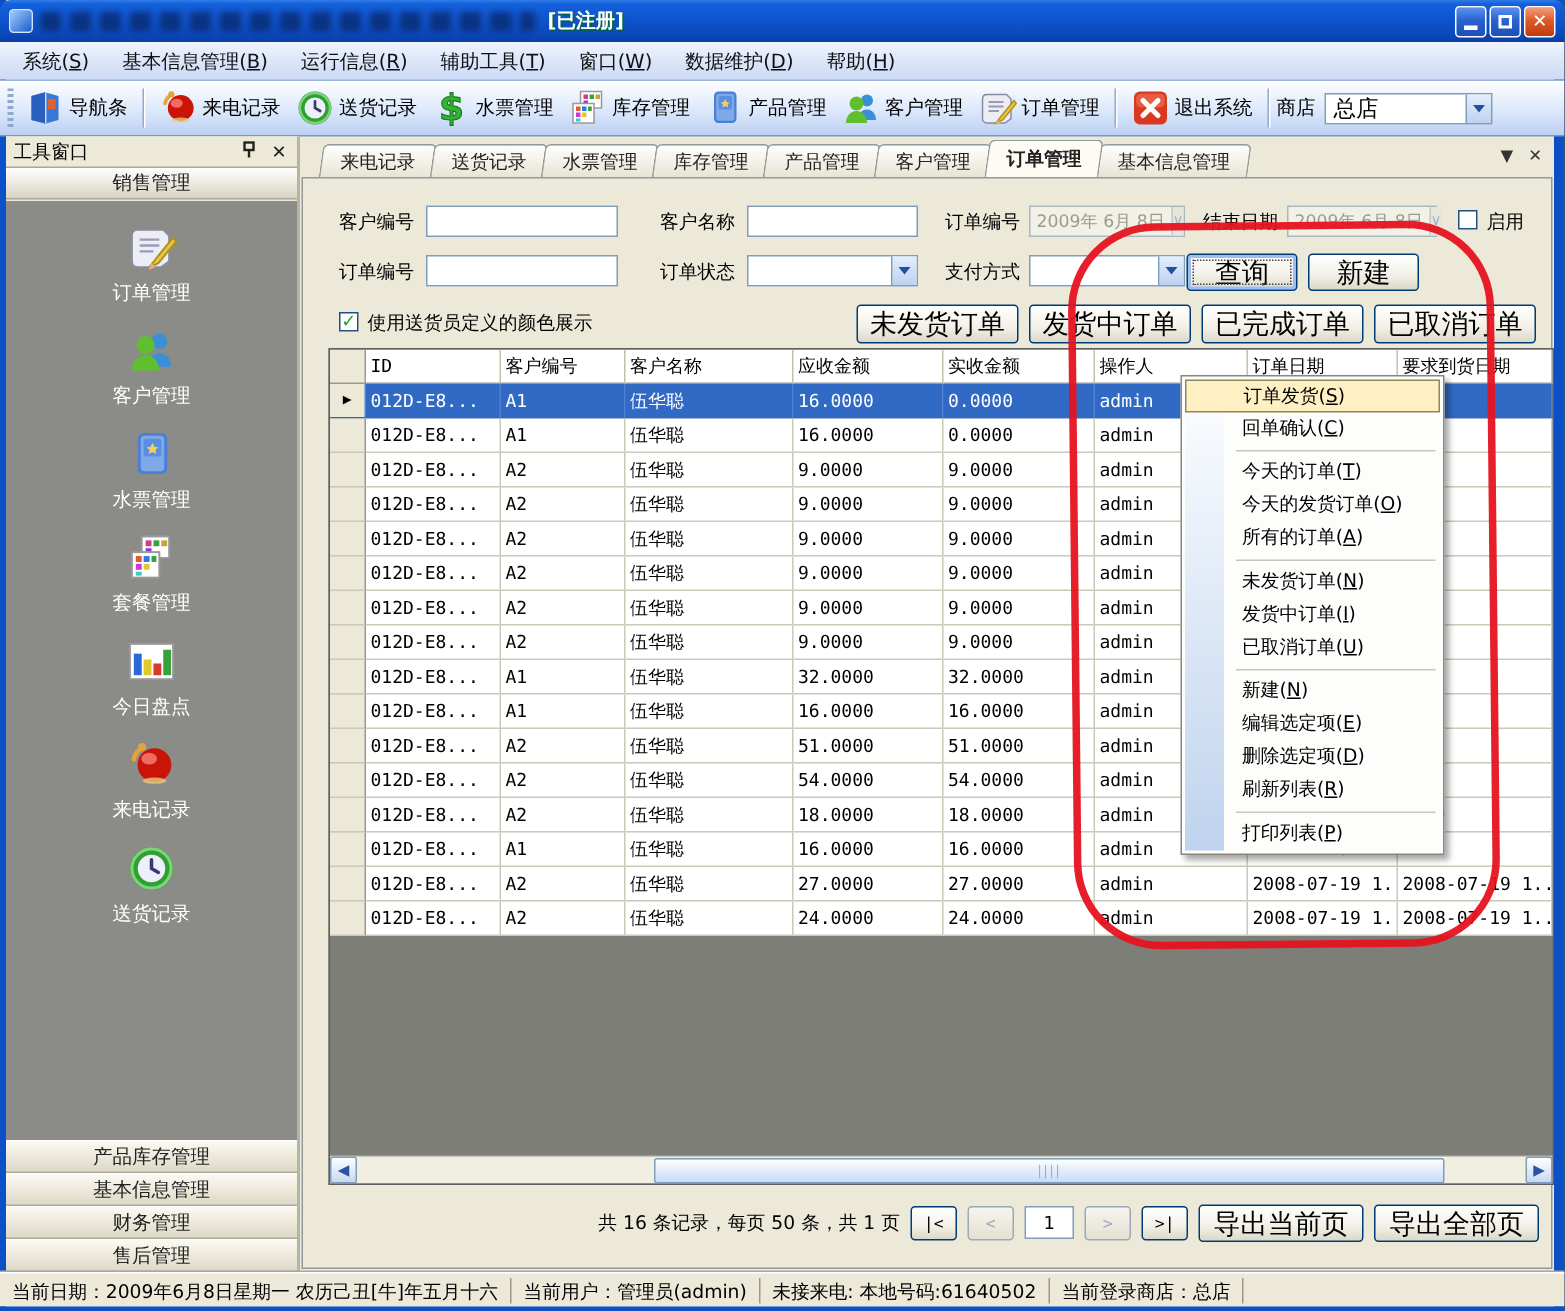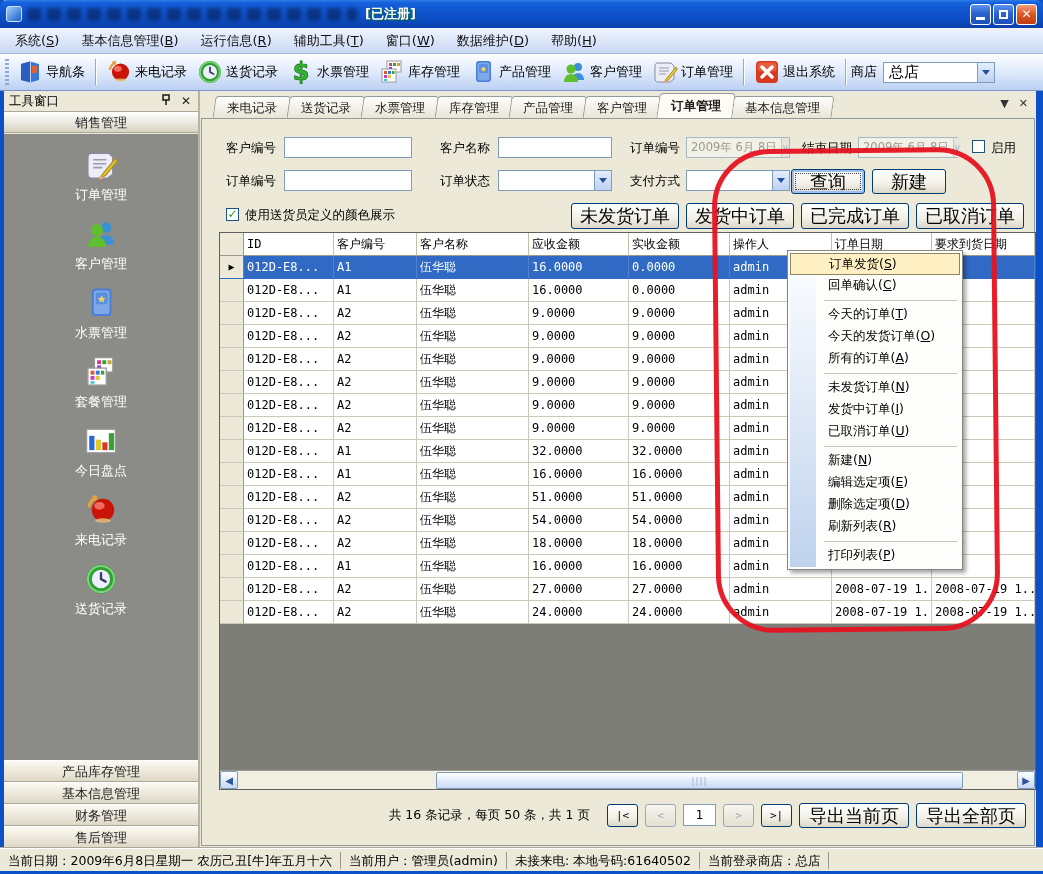--- a/index.html
+++ b/index.html
@@ -111,21 +111,21 @@
   .harrow { width:18px; height:100%; background:linear-gradient(180deg,#FDFEFF,#C8D8F2); border:1px solid #7F9DB9;
     border-radius:2px; color:#2C54A0; font-size:10px; text-align:center; line-height:17px; }
   .htrack { position:relative; flex:1; }
   .hthumb { position:absolute; left:198px; width:527px; top:0; height:17px; margin:1px 0;
     background:linear-gradient(180deg,#FDFEFF,#C9DAF5); border:1px solid #7F9DB9; border-radius:2px; }
   .hthumb::after { content:"||||"; position:absolute; left:50%; top:0; transform:translateX(-50%);
     color:#96AEDA; font-size:9px; line-height:16px; letter-spacing:1px; }
   
   .pager { position:absolute; left:0; right:8px; top:682px; height:28px; display:flex; align-items:center;
     justify-content:flex-end; gap:7px; font-size:12.5px; }
-  .pager .sum { margin-right:10px; }
+  .pager .sum { margin-right:0; }
   .navbtn { width:31px; height:23px; font-size:11px; font-family:"DejaVu Sans Mono",monospace; }
   .navbtn.dis { border-color:#9AA8B8; color:#9AA8B8; background:linear-gradient(180deg,#F6F5EE,#E4E0D2); }
   .pagebox { width:33px; height:22px; border:1px solid #7F9DB9; text-align:center; font-size:12px; font-family:inherit; }
   .expbtn { height:25px; padding:0 9px; }
   
   .statusbar { position:absolute; left:-4px; top:848px; width:1043px; height:23px; background:#ECE9D8;
     border-top:1px solid #fff; box-shadow:0 -1px 0 #ACA899; display:flex; align-items:center; font-size:12.5px; color:#000; }
   .sbseg { padding:0 8px; border-right:1px solid #9C998A; height:17px; line-height:17px; white-space:nowrap; }
   .winbottom { position:absolute; left:-4px; top:871px; width:1043px; height:3px; background:#0C50C8; }
   

